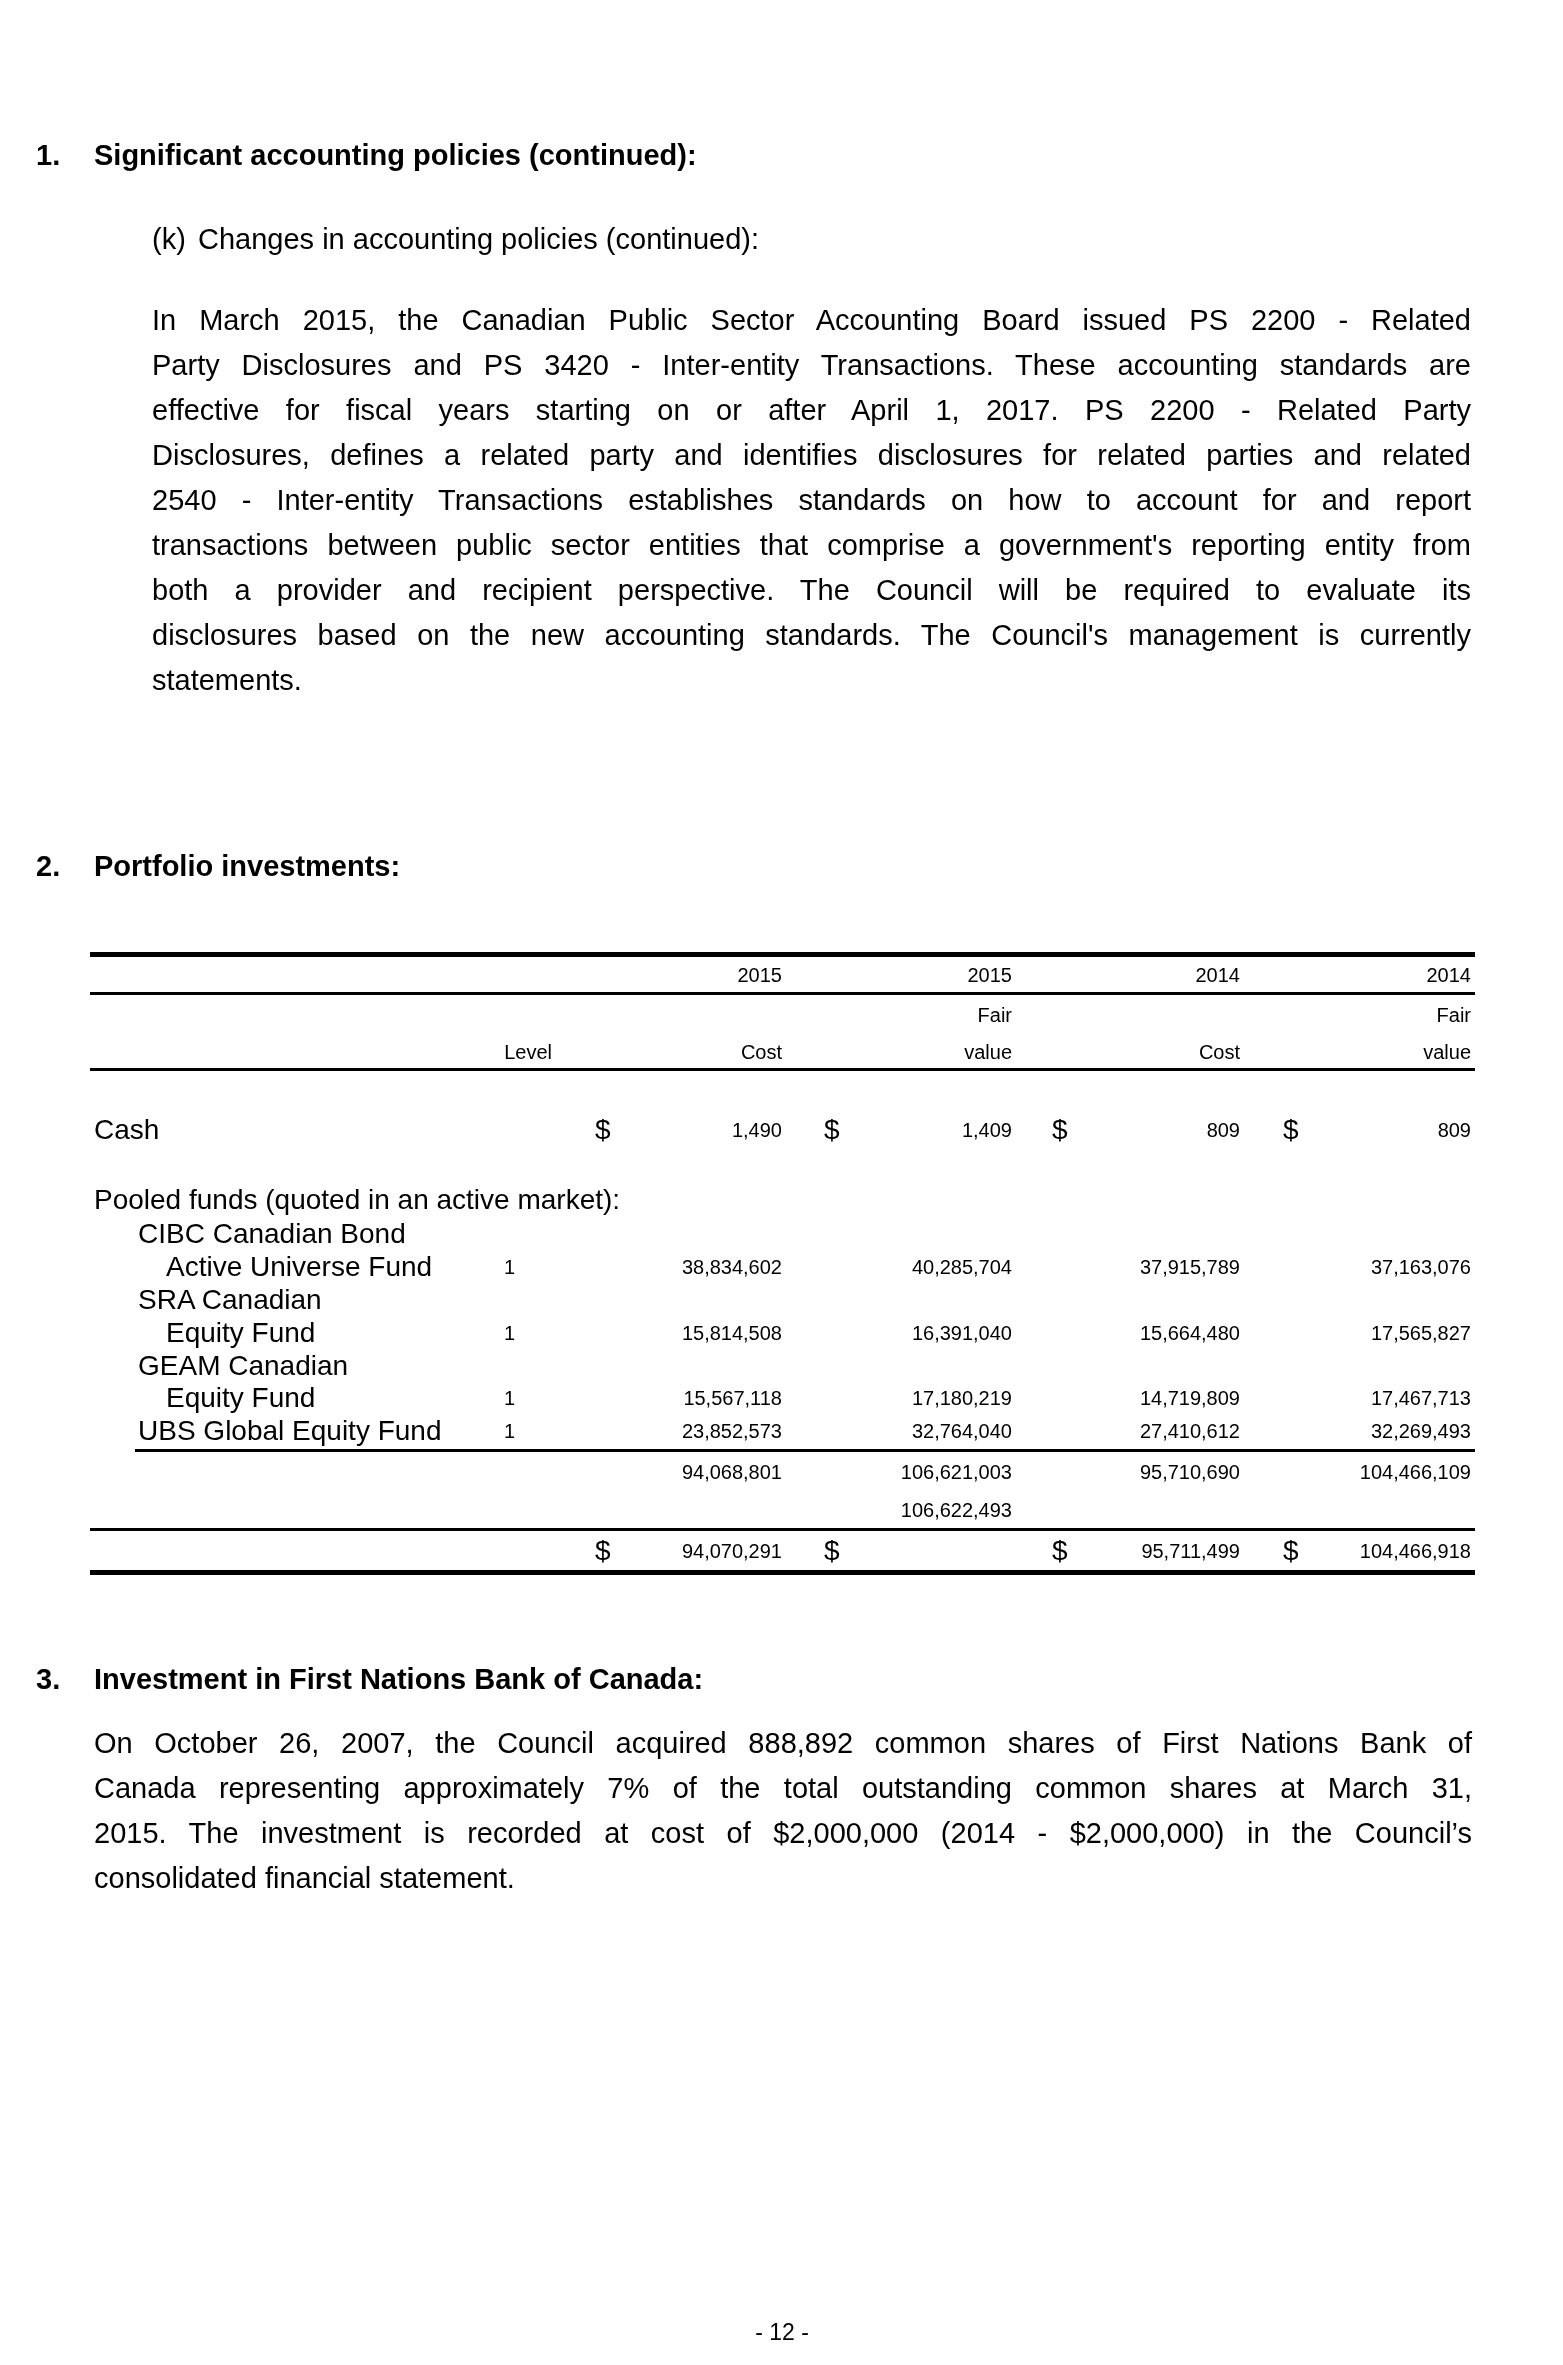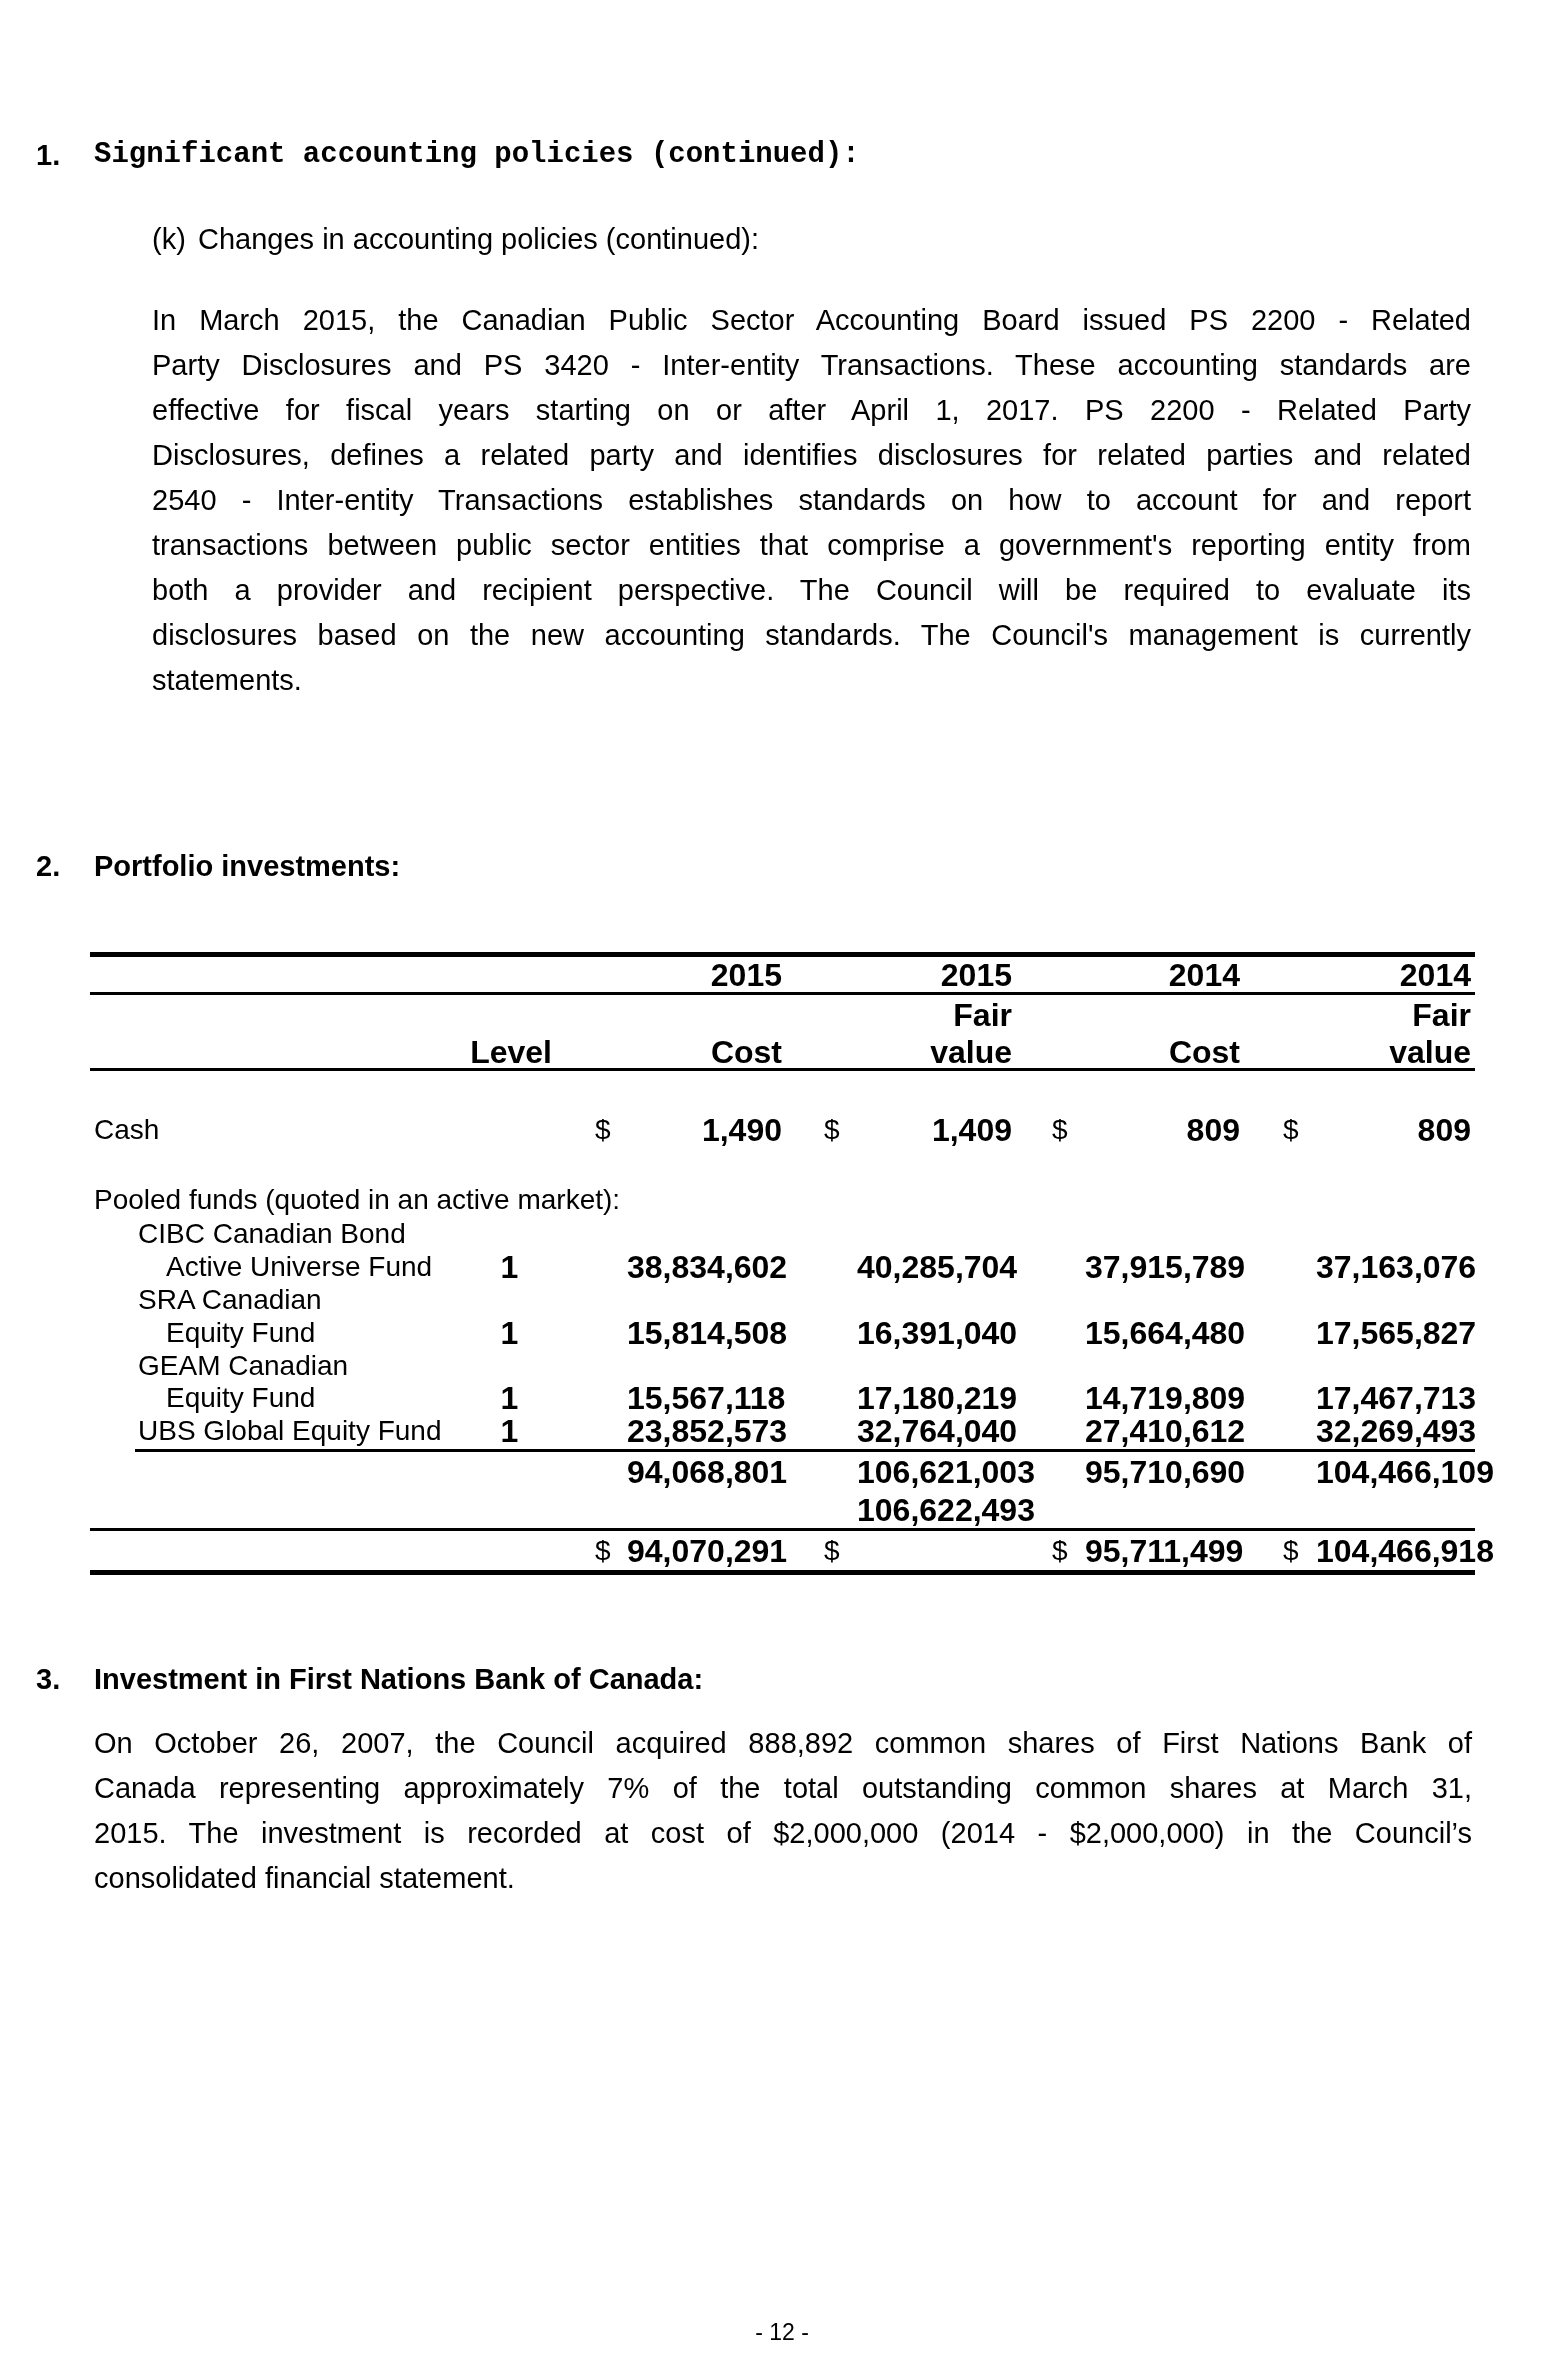--- a/index.html
+++ b/index.html
@@ -10,30 +10,30 @@
     .abs { position: absolute; white-space: nowrap; }
     .h { font-weight: bold; font-size: 29px; line-height: 34px; }
     .txt { font-size: 29px; line-height: 34px; }
     .para {
       position: absolute; font-size: 29px; line-height: 45px;
       text-align: justify; text-align-last: left;
     }
     .para .line { display: block; text-align: justify; text-align-last: justify; height: 45px; white-space: nowrap; }
     .para .line.last { text-align-last: left; }
     .rule { position: absolute; background: #000; }
-    .num { position: absolute; font-size: 32px; line-height: 32px; text-align: right; white-space: nowrap; font-weight: bold; }
+    .num { position: absolute; font-size: 20px; line-height: 32px; text-align: right; white-space: nowrap; }
     .lbl { position: absolute; font-size: 28px; line-height: 32px; white-space: nowrap; }
     .cur { position: absolute; font-size: 28px; line-height: 32px; }
     .page-num { position: absolute; font-size: 23px; left: 0; width: 1564px; text-align: center; }
   </style>
 </head>
 <body>
 
 <div class="abs h" style="left:36px; top:138px;">1.</div>
-<div class="abs h" style="left:94px; top:138px;font-family:Liberation Mono, monospace;">Significant accounting policies (continued):</div>
+<div class="abs h" style="left:94px; top:138px;">Significant accounting policies (continued):</div>
 
 <div class="abs txt" style="left:152px; top:222px;">(k)</div>
 <div class="abs txt" style="left:198px; top:222px;">Changes in accounting policies (continued):</div>
 
 <div class="para" style="left:152px; top:298px; width:1319px;">
   <span class="line">In March 2015, the Canadian Public Sector Accounting Board issued PS 2200 - Related</span>
   <span class="line">Party Disclosures and PS 3420 - Inter-entity Transactions.  These accounting standards are</span>
   <span class="line">effective for fiscal years starting on or after April 1, 2017.  PS 2200 - Related Party</span>
   <span class="line">Disclosures, defines a related party and identifies disclosures for related parties and related</span>
   <span class="line">2540 - Inter-entity Transactions establishes standards on how to account for and report</span>

